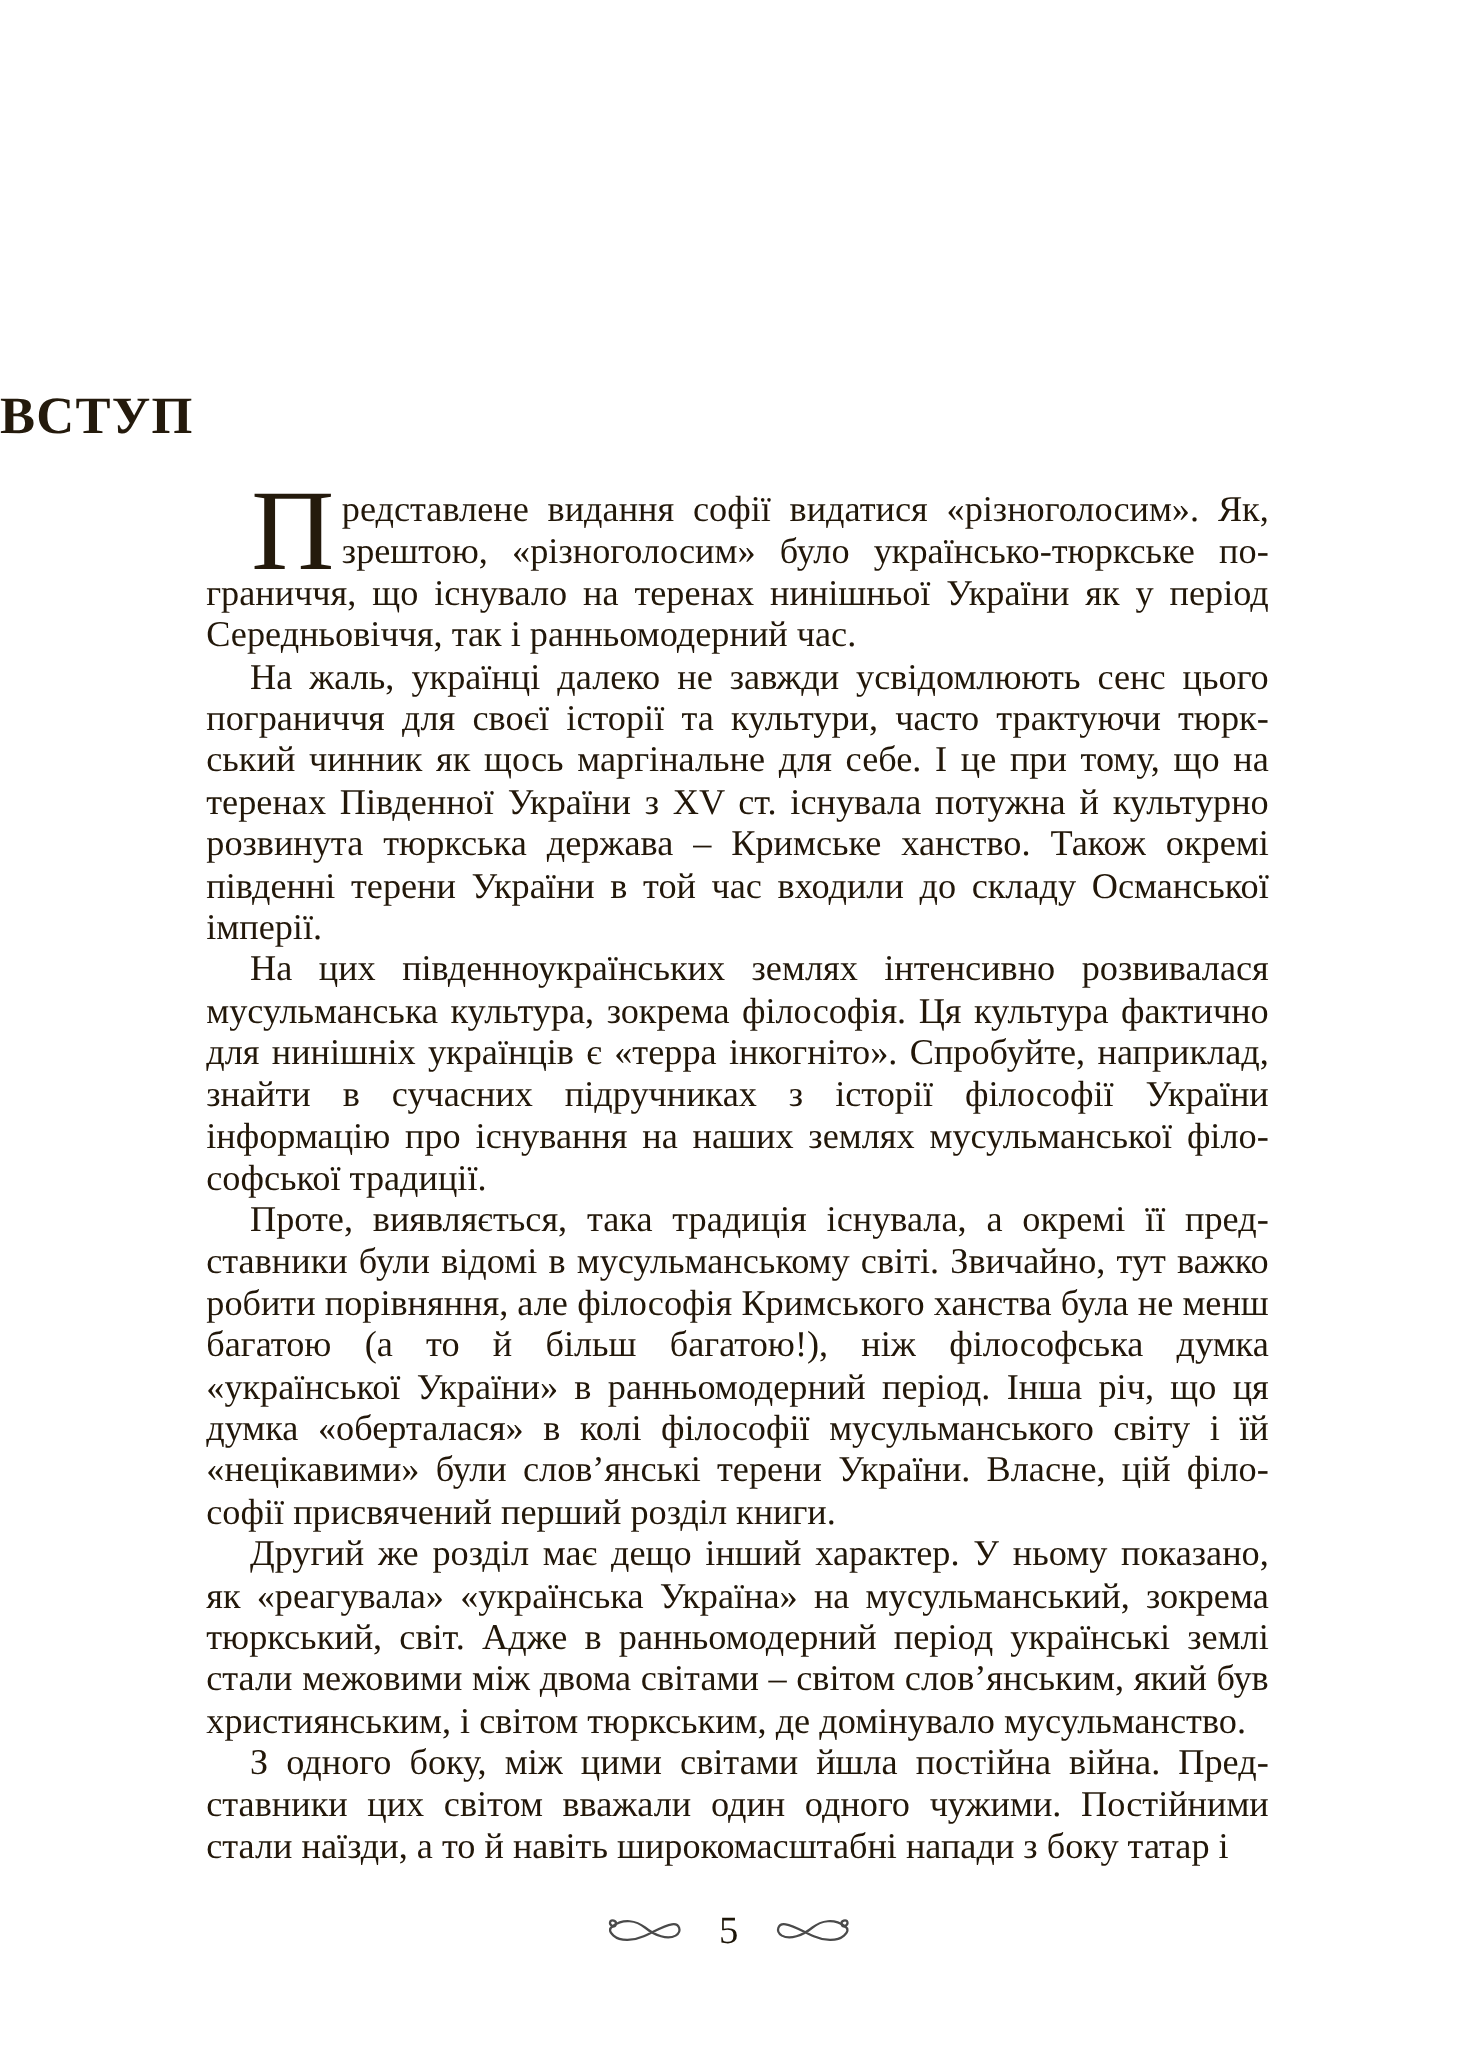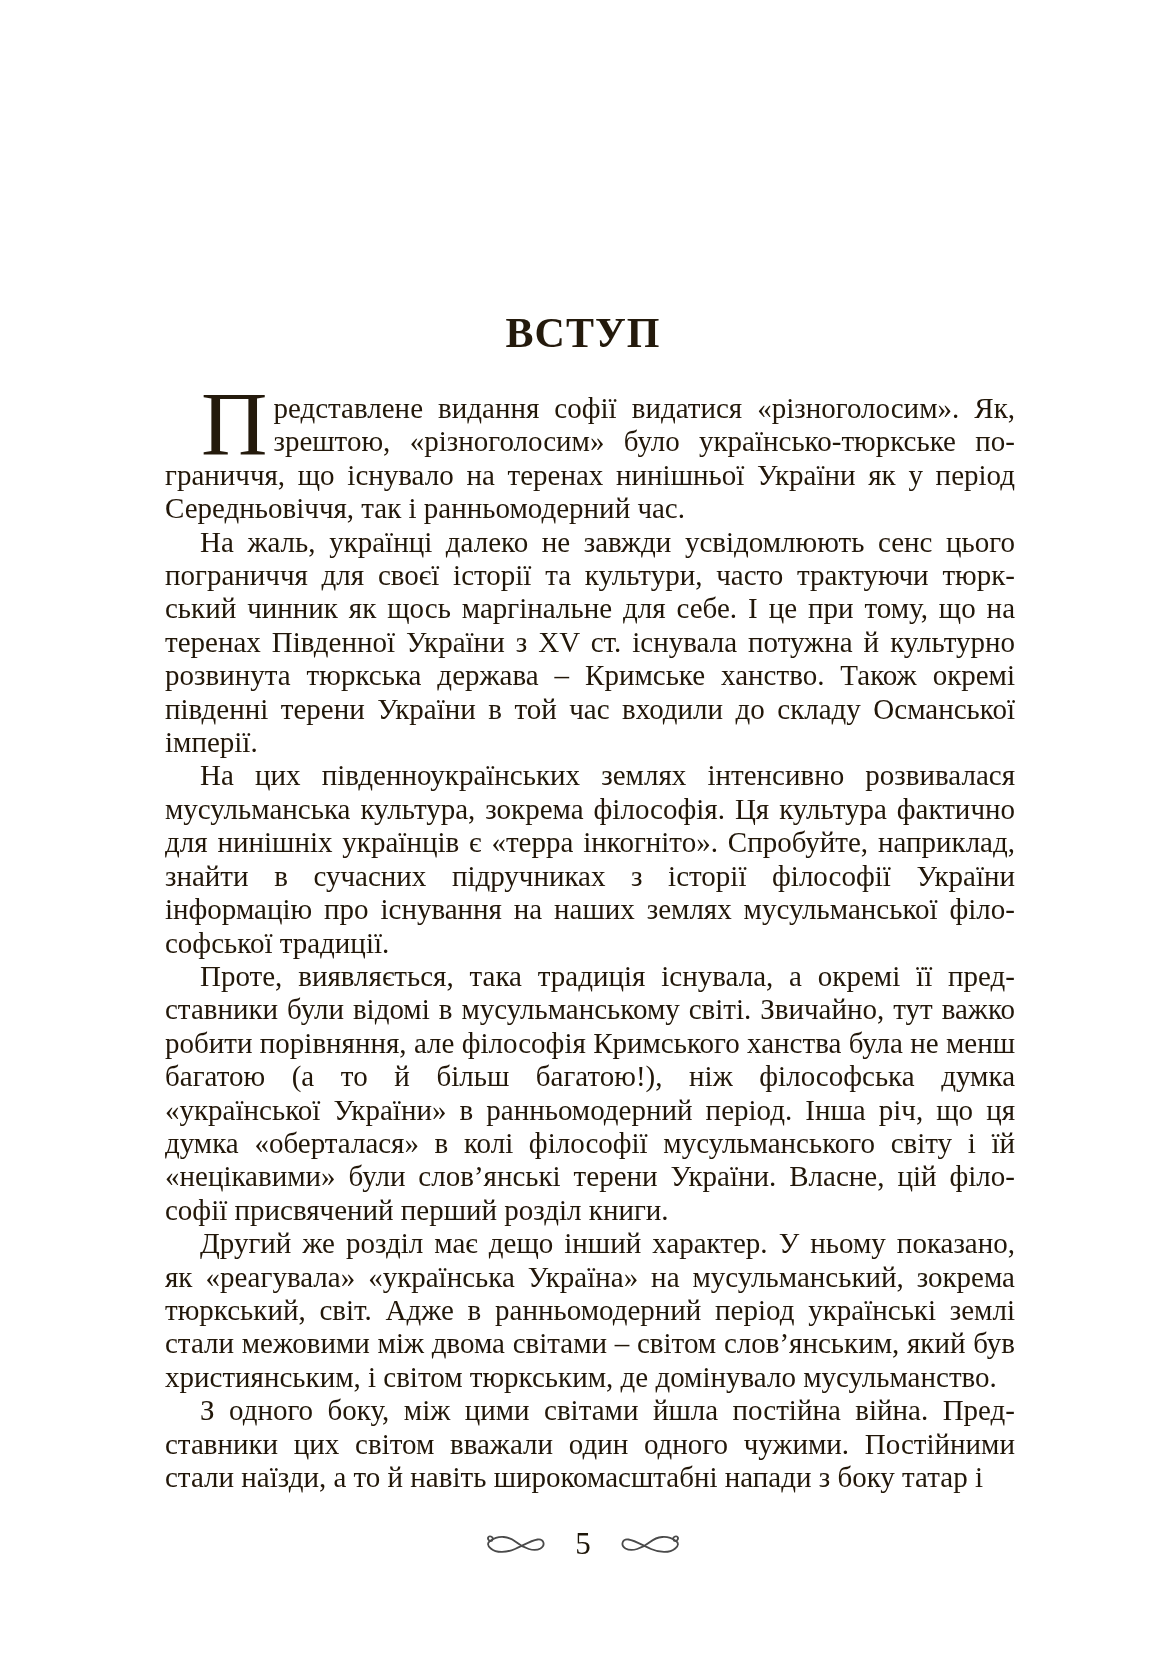--- a/index.html
+++ b/index.html
@@ -15,21 +15,20 @@
     font-family: "Liberation Serif", "DejaVu Serif", serif;
     color: #221709;
     overflow: hidden;
   }
   .chapter-title {
     position: absolute;
     top: 308px;
     left: 0;
     width: 100%;
     margin: 0;
-    text-align: center;
     font-size: 42px;
     line-height: 50px;
     font-weight: 700;
     letter-spacing: 1px;
     color: #241a0c;
   }
   .body-text {
     position: absolute;
     top: 392px;
     left: 165px;

